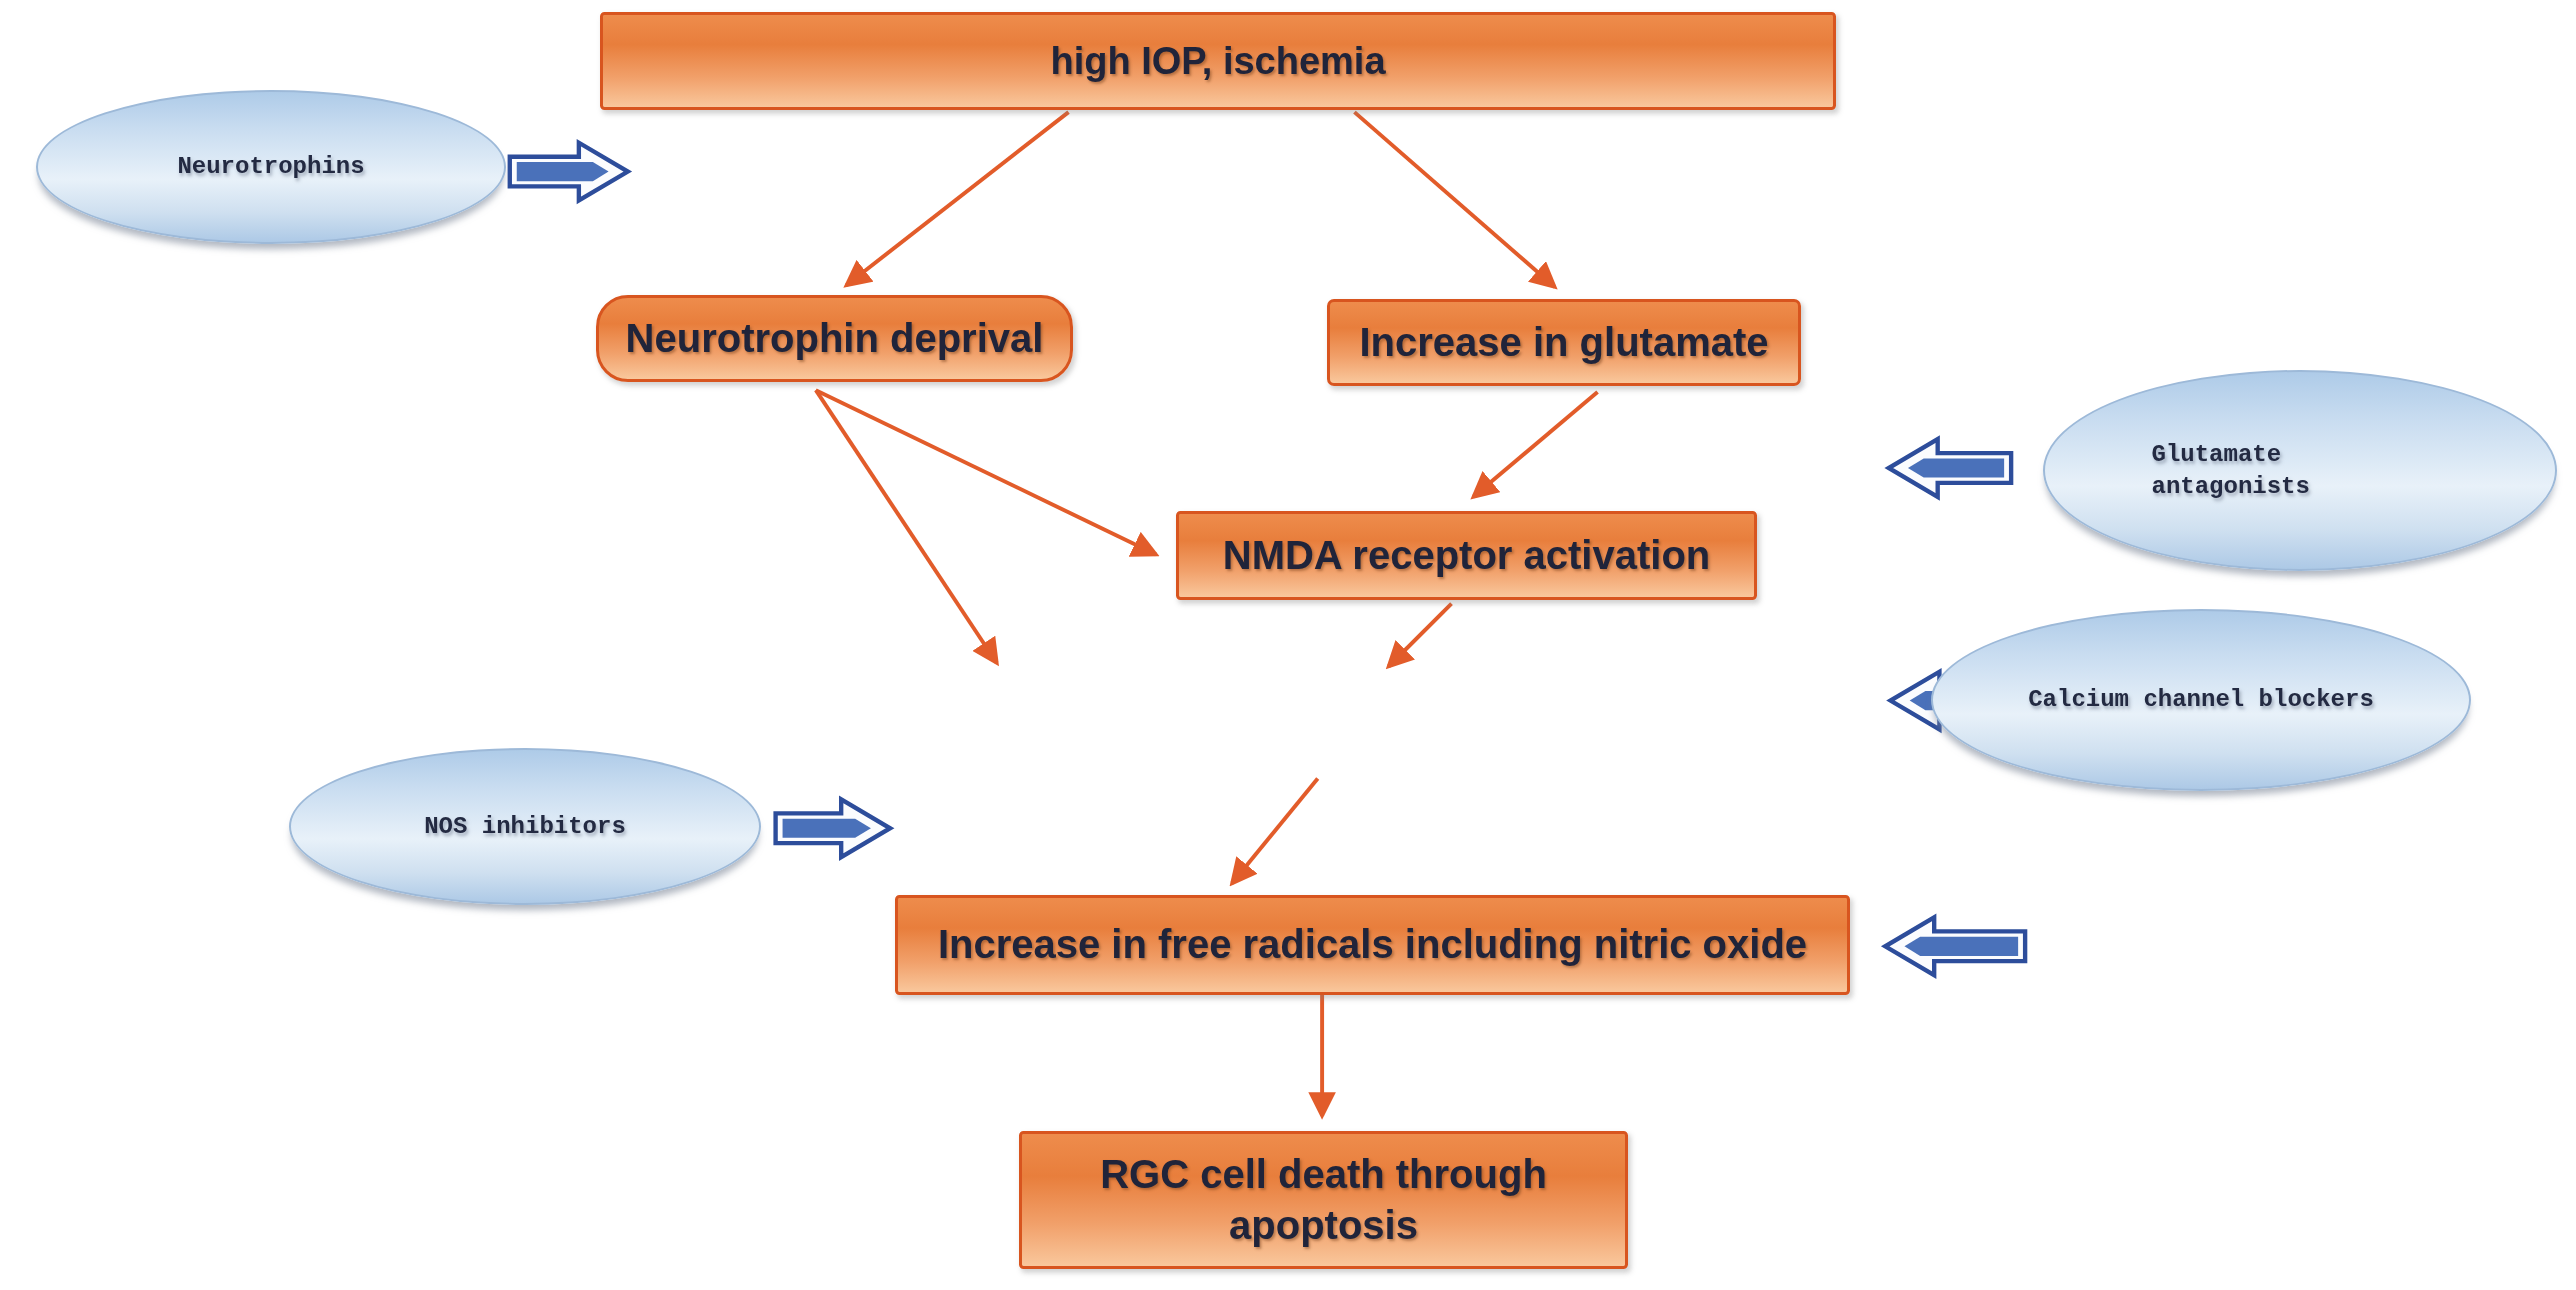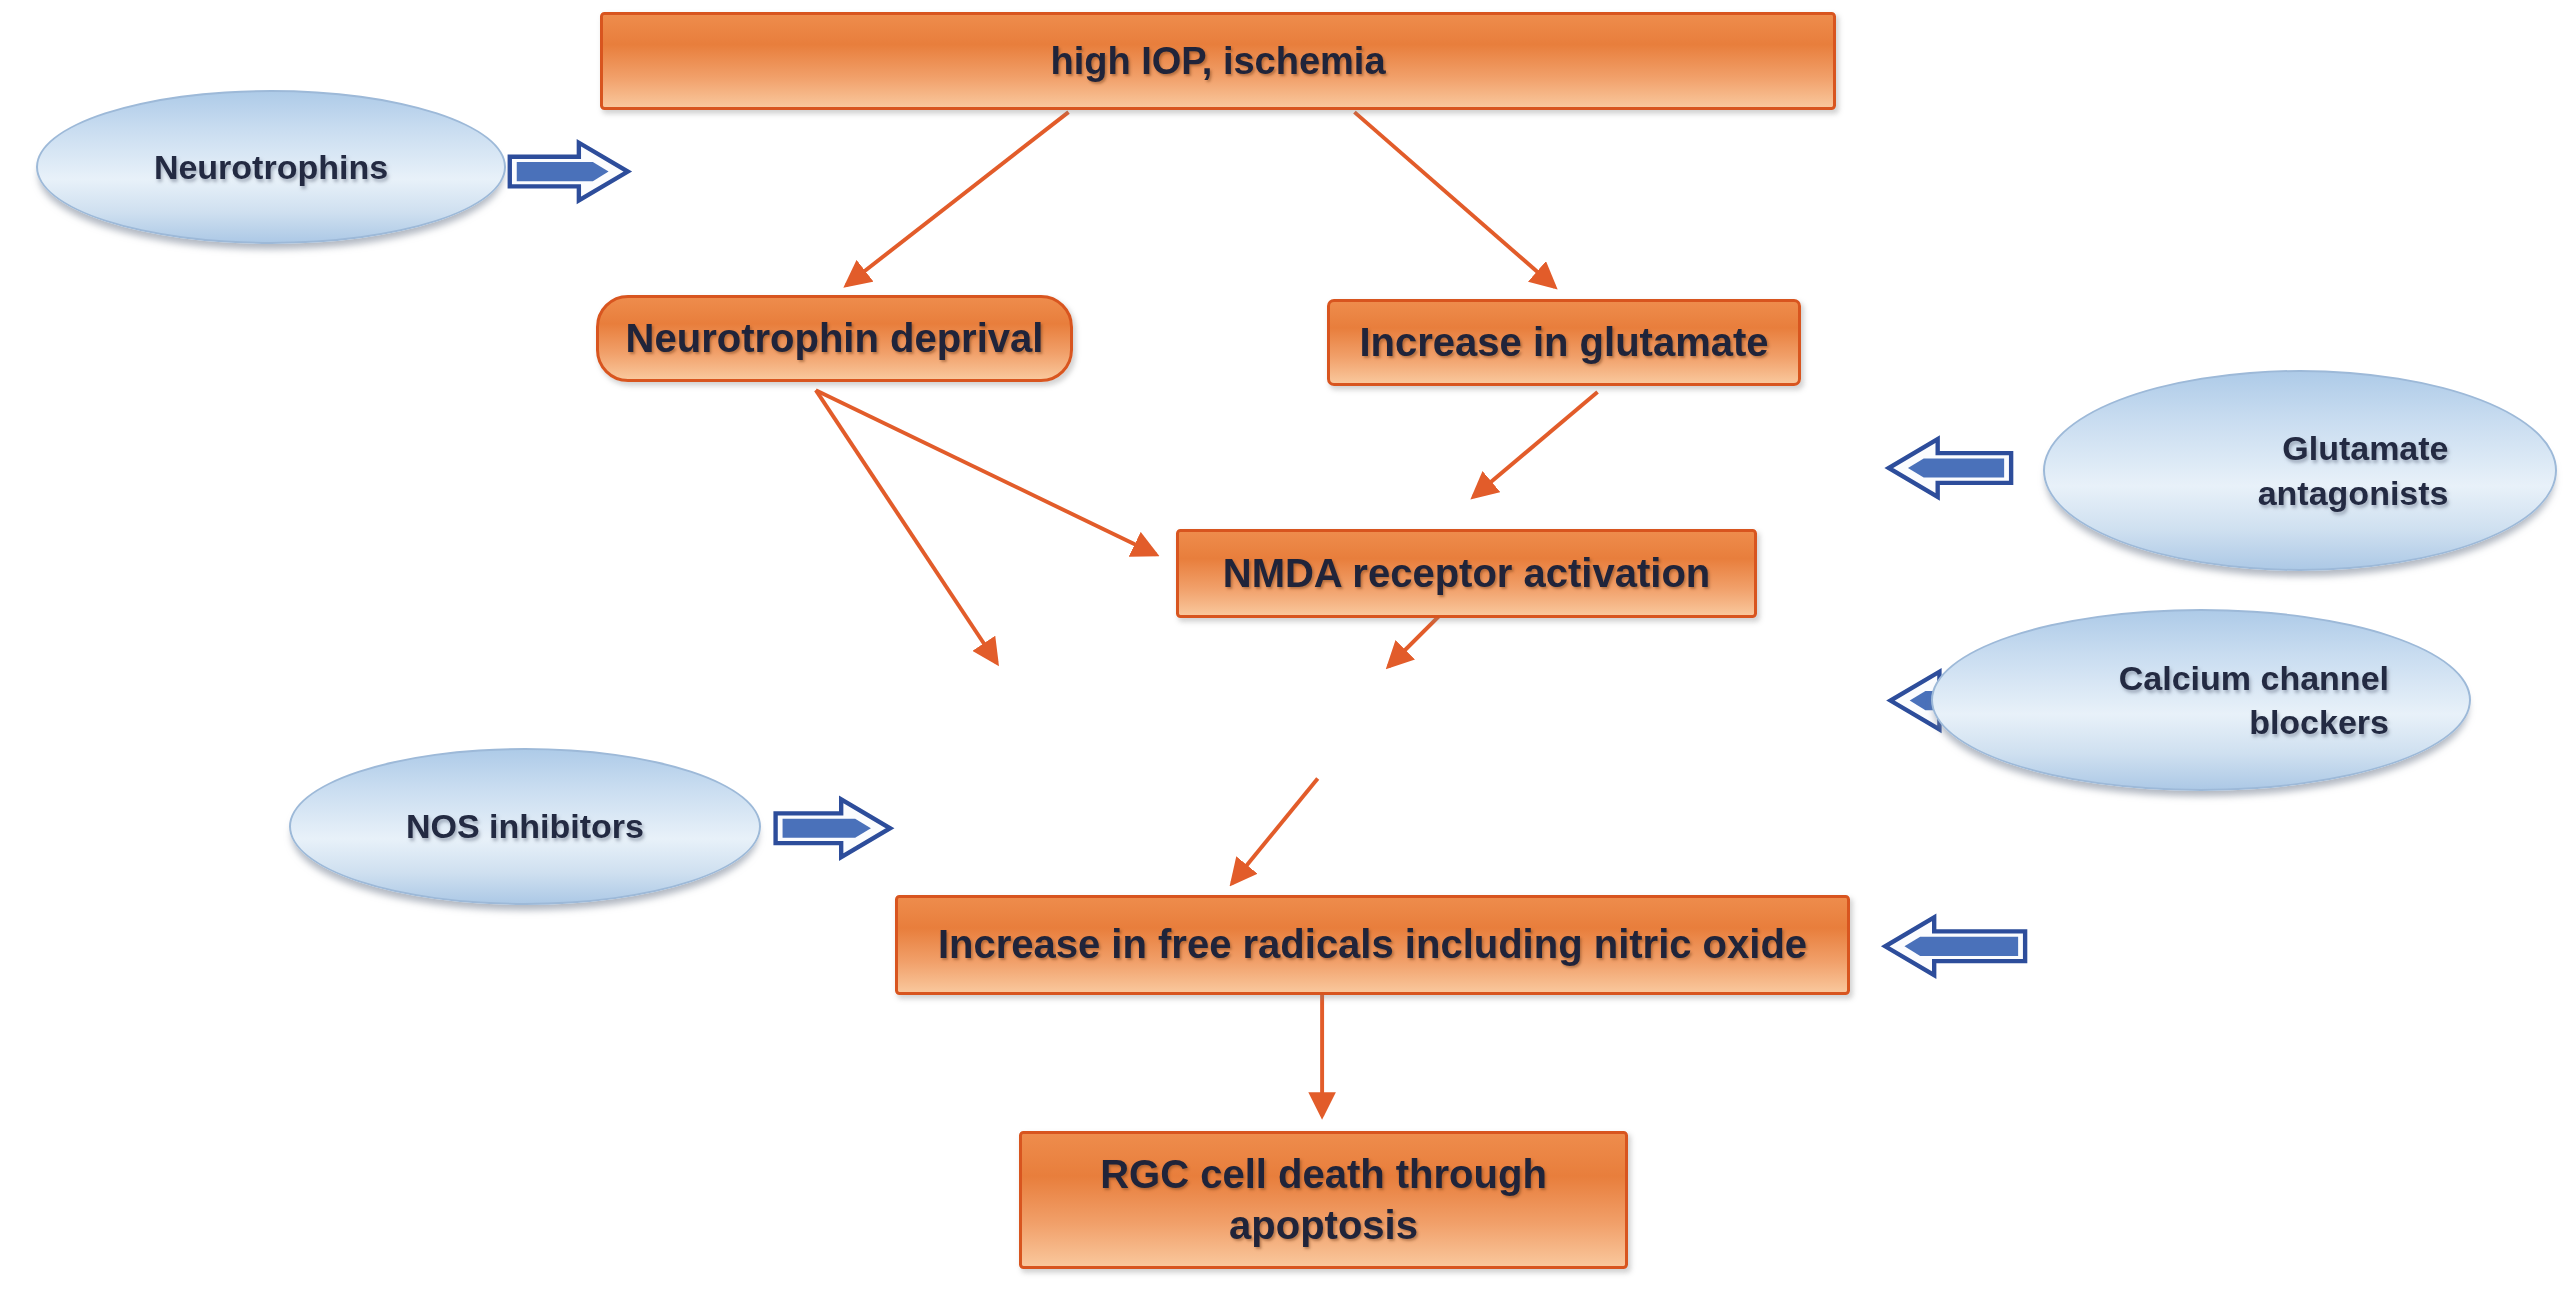--- a/index.html
+++ b/index.html
@@ -38,30 +38,31 @@
     line-height: 1.28;
     text-shadow: 1.7px 1.7px 2.6px rgba(110,60,25,0.45);
   }
   .process-box .label { padding: 0 26px; }
   .intervention-ellipse {
     position: absolute;
     box-sizing: border-box;
     display: flex;
     align-items: center;
     justify-content: center;
-    text-align: right;
+    text-align: left;
     border-radius: 50%;
     border: 2.6px solid #9db9d8;
     background: linear-gradient(180deg, #aecbe8 0%, #c8dcf0 24%, #e8f1f9 58%, #cfe0f0 80%, #adc9e6 100%);
     box-shadow: 0 7.9px 7px -2.6px rgba(125,135,152,0.6);
     color: #232a42;
-    font-size: 34px;
+    font-size: 24px;
     font-weight: bold;
     line-height: 1.3;
     text-shadow: 1.7px 2.6px 3.5px rgba(110,120,140,0.55);
+    font-family: Liberation Mono, monospace;
   }
   .edge { stroke: #e25c2a; stroke-width: 4.5; fill: none; }
   .block-arrow-outer { fill: #fbfcfe; stroke: #2d4d9b; stroke-width: 5; stroke-linejoin: miter; }
   .block-arrow-inner { fill: #4a71ba; stroke: none; }
 </style>
 </head>
 <body>
 
 <div id="canvas">
 
@@ -112,21 +113,21 @@
   </div>
 
   <div class="process-box" style="left:596px; top:295px; width:477px; height:87px;border-radius:32px;">
     <span class="label">Neurotrophin deprival</span>
   </div>
 
   <div class="process-box" style="left:1327px; top:299px; width:474px; height:87px;border-radius:7px;">
     <span class="label">Increase in glutamate</span>
   </div>
 
-  <div class="process-box" style="left:1176px; top:529px; width:581px; height:89px;align-items:center;">
+  <div class="process-box" style="left:1176px; top:511px; width:581px; height:89px;align-items:center;">
     <span class="label">NMDA receptor activation</span>
   </div>
 
 
   <div class="process-box" style="left:895px; top:895px; width:955px; height:100px;">
     <span class="label">Increase in free radicals including nitric oxide</span>
   </div>
 
   <div class="process-box" style="left:1019px; top:1131px; width:609px; height:138px;">
     <span class="label" style="padding:0 52px;">RGC cell death through apoptosis</span>

